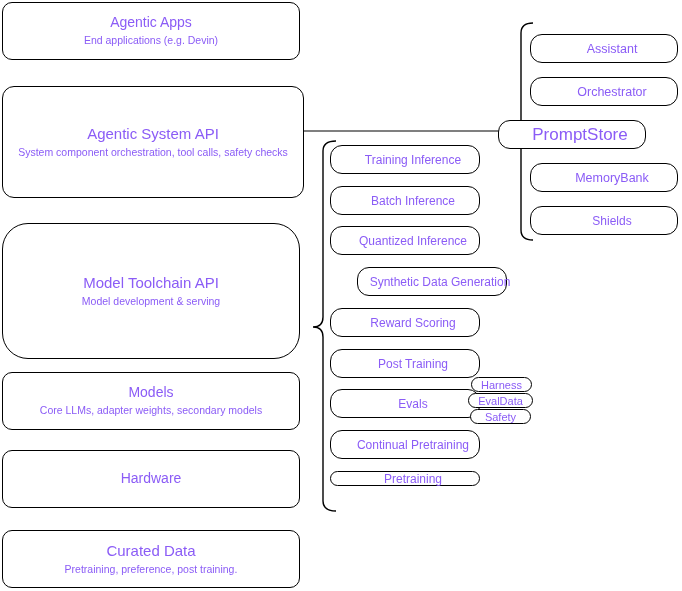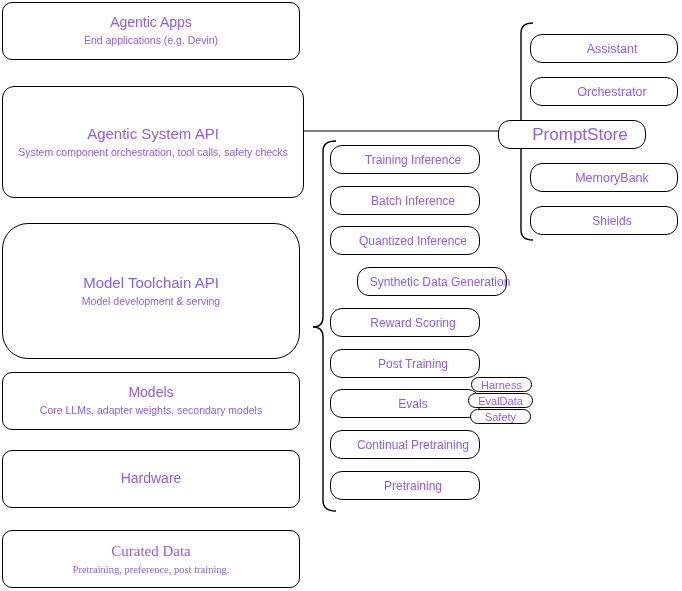--- a/index.html
+++ b/index.html
@@ -62,34 +62,34 @@
 
   <div class="node r10" style="left:2px; top:372px; width:298px; height:58px;">
     <div class="t">Models</div>
     <div class="s">Core LLMs, adapter weights, secondary models</div>
   </div>
 
   <div class="node r10" style="left:2px; top:450px; width:298px; height:58px;">
     <div class="t">Hardware</div>
   </div>
 
-  <div class="node r10" style="left:2px; top:530px; width:298px; height:58px;font-family:Liberation Serif, serif;">
+  <div class="node r10" style="left:2px; top:530px; width:298px; height:58px;">
     <div class="t lg">Curated Data</div>
     <div class="s">Pretraining, preference, post training.</div>
   </div>
 
   <div class="item" style="left:330px; top:145px; width:150px; height:29px;">Training Inference</div>
   <div class="item" style="left:330px; top:186px; width:150px; height:29px;">Batch Inference</div>
   <div class="item" style="left:330px; top:226px; width:150px; height:29px;">Quantized Inference</div>
   <div class="item" style="left:330px; top:267px; width:150px; height:29px;margin-left:27px;">Synthetic Data Generation</div>
   <div class="item" style="left:330px; top:349px; width:150px; height:29px;">Post Training</div>
   <div class="item" style="left:330px; top:308px; width:150px; height:29px;">Reward Scoring</div>
   <div class="item" style="left:330px; top:389px; width:150px; height:29px;">Evals</div>
   <div class="item" style="left:330px; top:430px; width:150px; height:29px;">Continual Pretraining</div>
-  <div class="item" style="left:330px; top:471px; width:150px; height:29px;">Pretraining</div>
+  <div class="item" style="left:330px; top:471px; width:150px; height:15px;">Pretraining</div>
 
   <div class="tag" style="left:471px; top:377px; width:61px; height:15px;">Harness</div>
   <div class="tag" style="left:468px; top:393px; width:65px; height:15px;">EvalData</div>
   <div class="tag" style="left:470px; top:409px; width:61px; height:15px;">Safety</div>
 
   <div class="item" style="left:530px; top:34px; width:148px; height:29px; font-size:12.5px;">Assistant</div>
   <div class="item" style="left:530px; top:77px; width:148px; height:29px; font-size:12.5px;">Orchestrator</div>
   <div class="item" style="left:498px; top:120px; width:148px; height:29px; font-size:17px;text-align:center;">PromptStore</div>
   <div class="item" style="left:530px; top:163px; width:148px; height:29px; font-size:12.5px;">MemoryBank</div>
   <div class="item" style="left:530px; top:206px; width:148px; height:29px; font-size:12px;">Shields</div>

